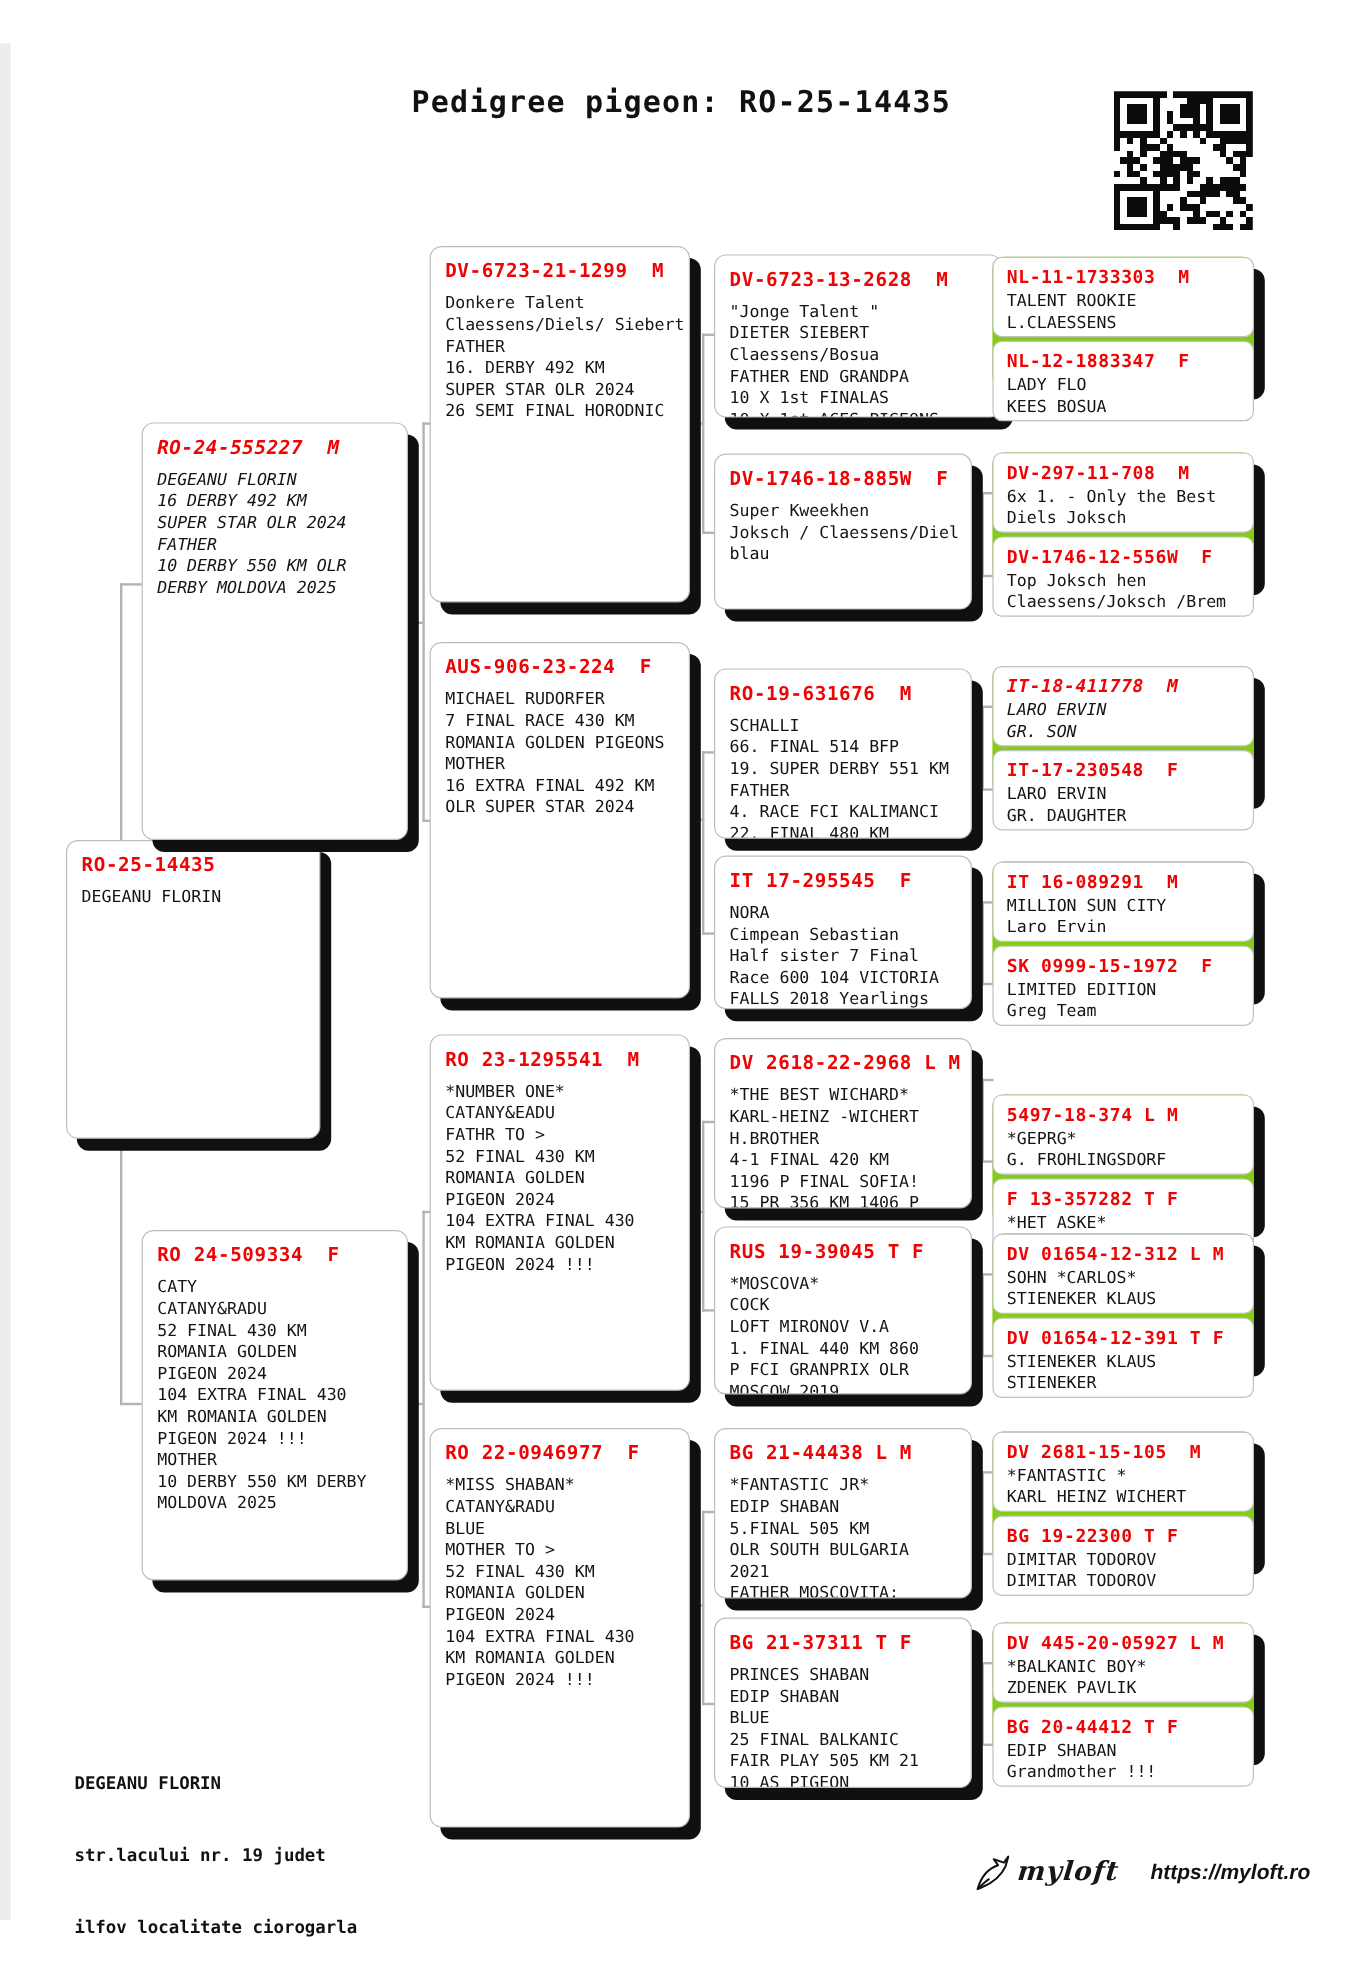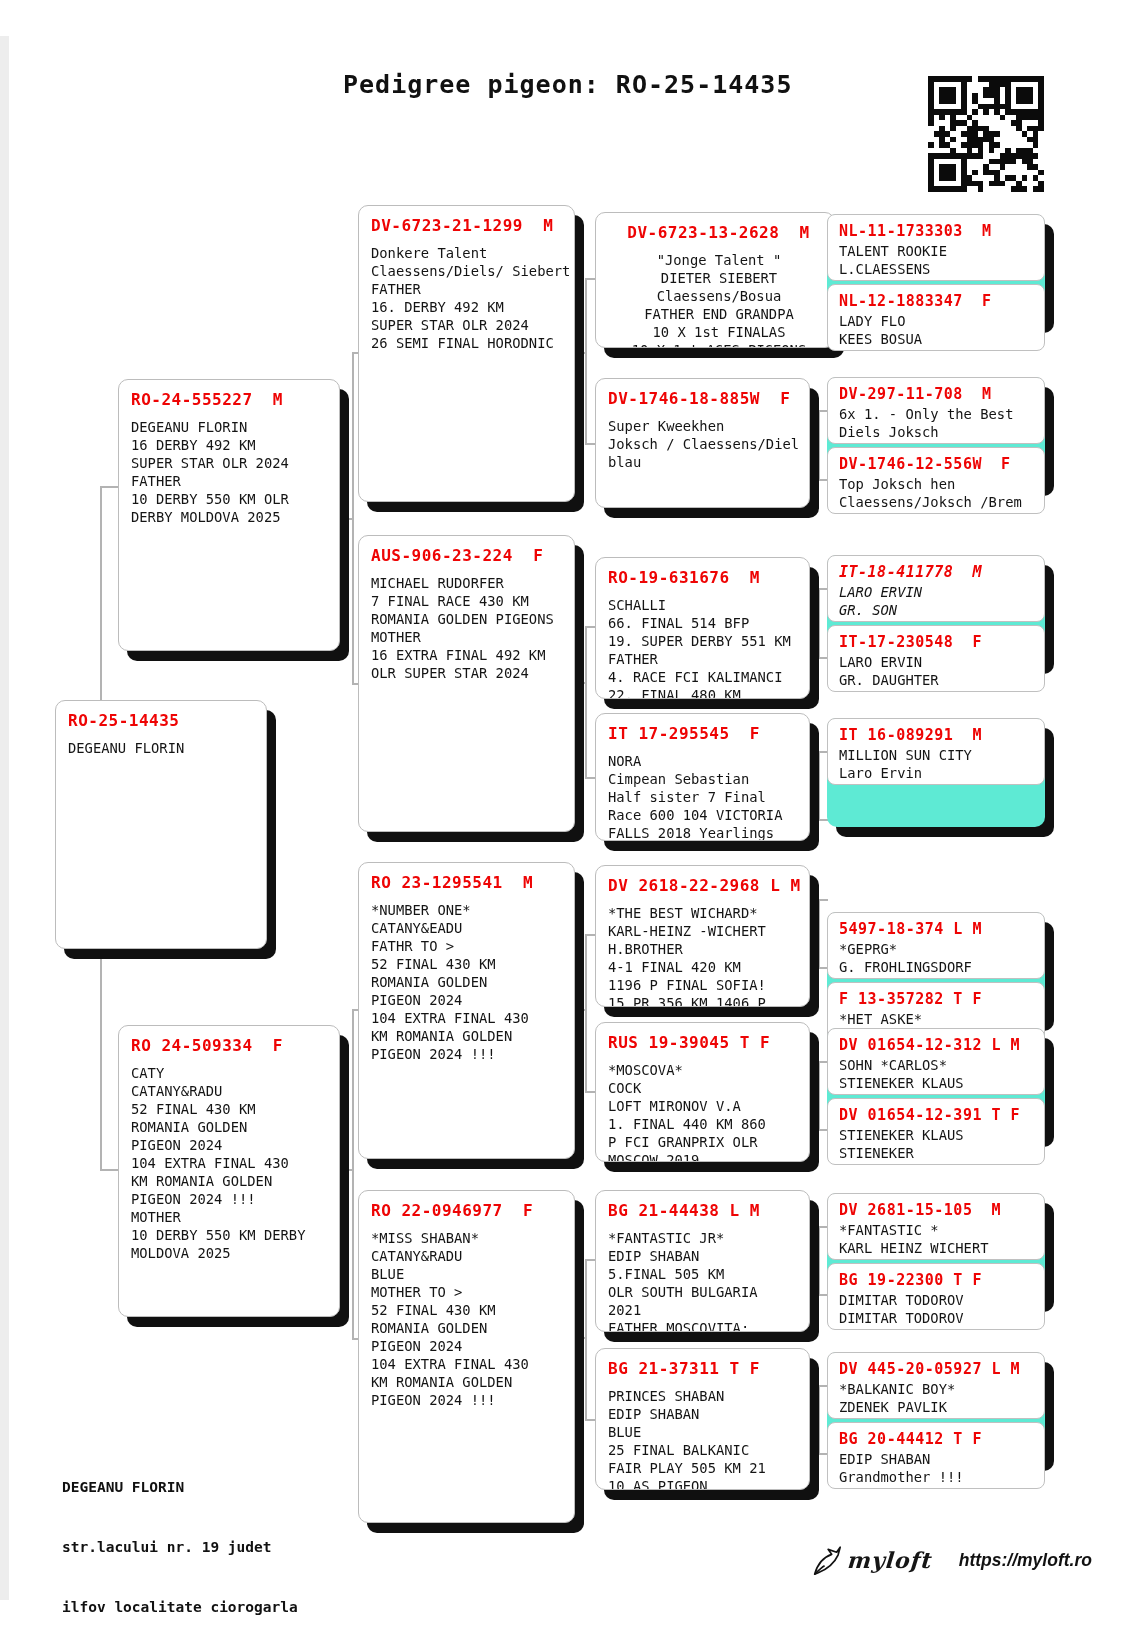--- a/index.html
+++ b/index.html
@@ -20,21 +20,21 @@
     position:absolute;background:#fff;border:1.6px solid #bcbcbc;border-radius:10px;
     box-shadow:9px 10px 0 0 #101010;overflow:hidden;box-sizing:border-box;z-index:2;
   }
   .ring{
     color:var(--ring-red,#ee0404);font-weight:bold;font-size:16px;
     padding:10px 5px 0 12px;letter-spacing:.5px;white-space:pre;overflow:hidden;
   }
   .pbody{padding:9px 4px 0 12px;font-size:13.8px;line-height:18px;}
   .bline{white-space:pre;overflow:hidden;}
   .pair{
-    position:absolute;width:218px;height:109px;background:#5eead4;border-radius:10px;
+    position:absolute;width:218px;height:109px;background:#84cc16;border-radius:10px;
     box-shadow:9px 10px 0 0 #101010;z-index:2;
   }
   .mini{
     position:absolute;left:0;width:218px;height:67px;background:#fff;
     border:1.5px solid #c0c0c0;border-radius:8px;overflow:hidden;box-sizing:border-box;
   }
   .mini .ring{font-size:15px;padding:7px 4px 0 11px;}
   .mini .pbody{padding:3px 4px 0 11px;font-size:13.8px;line-height:17.5px;}
   .owner{
     position:absolute;left:62px;top:1437px;font-weight:bold;
@@ -299,21 +299,21 @@
       <rect x="20" y="20" width="1" height="1" fill="#0b0b0b"></rect>
     </svg></div>
 
 <div id="tree">
     <div class="pbox" style="left: 55px; top: 700px; width: 212px; height: 249px;">
       <div class="ring">RO-25-14435</div>
       <div class="pbody">
         <div class="bline">DEGEANU FLORIN</div>
       </div>
     </div>
-    <div class="pbox" style="left: 118px; top: 379px; width: 222px; height: 272px;">
+    <div class="pbox" style="left: 118px; top: 352px; width: 222px; height: 348px; font-style: italic;">
       <div class="ring">RO-24-555227  M</div>
       <div class="pbody">
         <div class="bline">DEGEANU FLORIN</div>
         <div class="bline">16 DERBY 492 KM</div>
         <div class="bline">SUPER STAR OLR 2024</div>
         <div class="bline">FATHER</div>
         <div class="bline">10 DERBY 550 KM OLR</div>
         <div class="bline">DERBY MOLDOVA 2025</div>
       </div>
     </div>
@@ -377,21 +377,21 @@
         <div class="bline">BLUE</div>
         <div class="bline">MOTHER TO &gt;</div>
         <div class="bline">52 FINAL 430 KM</div>
         <div class="bline">ROMANIA GOLDEN</div>
         <div class="bline">PIGEON 2024</div>
         <div class="bline">104 EXTRA FINAL 430</div>
         <div class="bline">KM ROMANIA GOLDEN</div>
         <div class="bline">PIGEON 2024 !!!</div>
       </div>
     </div>
-    <div class="pbox" style="left: 595px; top: 212px; width: 240px; height: 136px; text-align: center;">
+    <div class="pbox" style="left: 595px; top: 212px; width: 240px; height: 136px;">
       <div class="ring">DV-6723-13-2628  M</div>
       <div class="pbody">
         <div class="bline">"Jonge Talent "</div>
         <div class="bline">DIETER SIEBERT</div>
         <div class="bline">Claessens/Bosua</div>
         <div class="bline">FATHER END GRANDPA</div>
         <div class="bline">10 X 1st FINALAS</div>
         <div class="bline">10 X 1st ACES PIGEONS</div>
       </div>
     </div>
@@ -515,20 +515,27 @@
           <div class="bline">GR. DAUGHTER</div>
         </div>
       </div>
     </div>
     <div class="pair" style="left: 827px; top: 718px;">
       <div class="mini" style="top: 0px;">
         <div class="ring">IT 16-089291  M</div>
         <div class="pbody">
           <div class="bline">MILLION SUN CITY</div>
           <div class="bline">Laro Ervin</div>
+        </div>
+      </div>
+      <div class="mini" style="top: 70px;">
+        <div class="ring">SK 0999-15-1972  F</div>
+        <div class="pbody">
+          <div class="bline">LIMITED EDITION</div>
+          <div class="bline">Greg Team</div>
         </div>
       </div>
     </div>
     <div class="pair" style="left: 827px; top: 912px;">
       <div class="mini" style="top: 0px;">
         <div class="ring">5497-18-374 L M</div>
         <div class="pbody">
           <div class="bline">*GEPRG*</div>
           <div class="bline">G. FROHLINGSDORF</div>
         </div>

